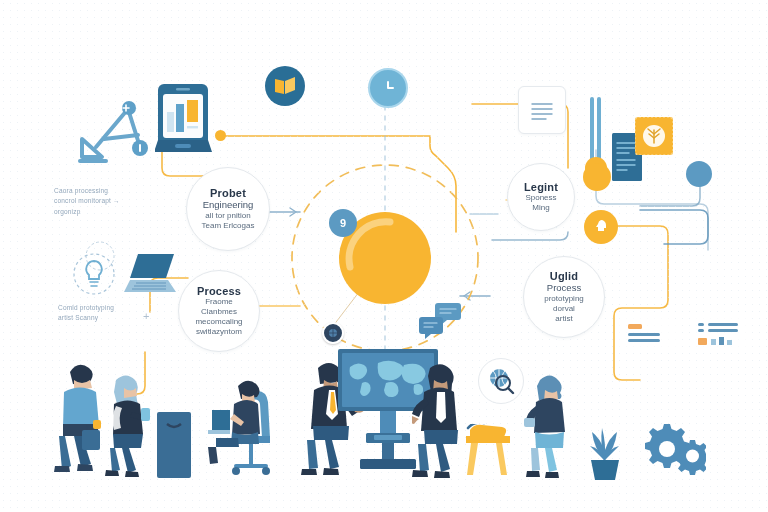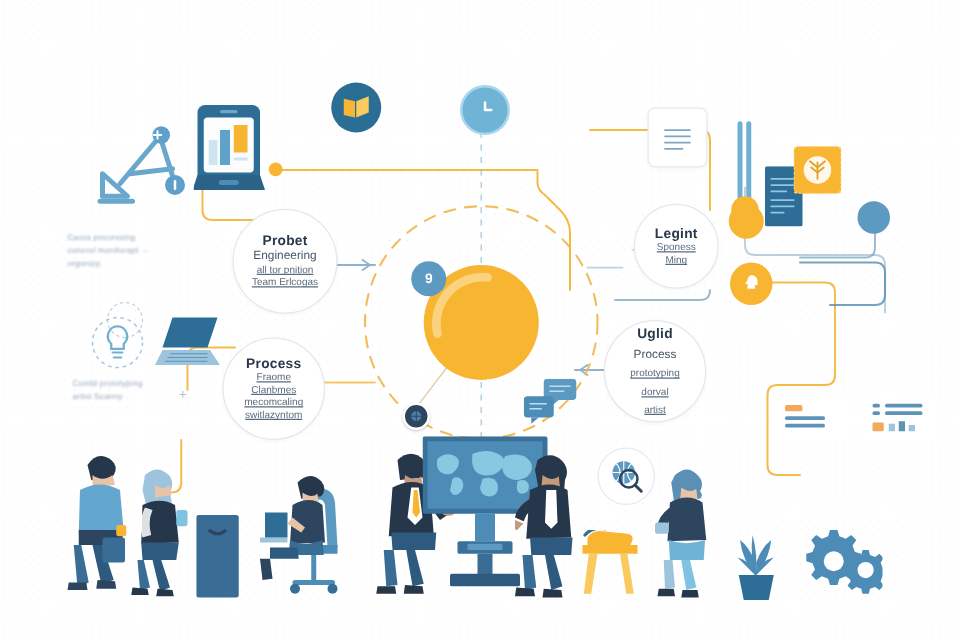--- a/index.html
+++ b/index.html
@@ -29,21 +29,21 @@
     box-shadow:0 1px 3px rgba(40,70,100,.05);
     display:flex;flex-direction:column;
     align-items:center;justify-content:center;
     text-align:center;
     color:#28374a;
     padding:4px;
     box-sizing:border-box;
   }
   .node .t1{font-size:11px;font-weight:bold;letter-spacing:.2px;line-height:1.15;}
   .node .t2{font-size:9.5px;line-height:1.25;color:#44556a;}
-  .node .t3{font-size:8px;line-height:1.25;color:#5a6b7e;text-decoration:underline;}
+  .node .t3{font-size:8px;line-height:1.25;color:#5a6b7e;}
   .blurry{filter:blur(.55px);}
   .blurry2{filter:blur(.7px);}
 
   
   .card{
     background:#fff;border:1px solid #e6eaee;border-radius:9px;
     box-shadow:0 1px 3px rgba(40,70,100,.06);
     display:flex;flex-direction:column;align-items:center;justify-content:center;
     text-align:center;color:#28374a;box-sizing:border-box;
   }
@@ -154,21 +154,21 @@
     <div class="t3">mecomcaling</div>
     <div class="t3">switlazyntom</div>
   </div>
 
   <div class="node blurry" style="left:507px;top:163px;width:68px;height:68px;">
     <div class="t1">Legint</div>
     <div class="t3">Sponess</div>
     <div class="t3">Ming</div>
   </div>
 
-  <div class="node blurry" style="left:483px;top:256px;width:82px;height:82px;justify-content:space-between;">
+  <div class="node blurry" style="left:523px;top:256px;width:82px;height:82px;">
     <div class="t1">Uglid</div>
     <div class="t2">Process</div>
     <div class="t3">prototyping</div>
     <div class="t3">dorval</div>
     <div class="t3">artist</div>
   </div>
 
 
 
   <div class="anno blurry2" style="left:54px;top:186px;width:120px;">

